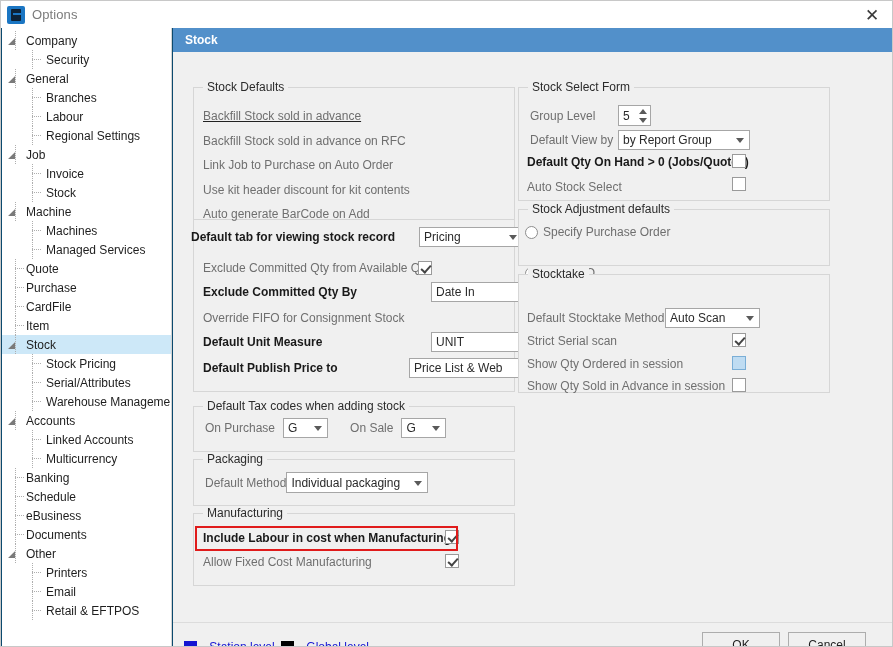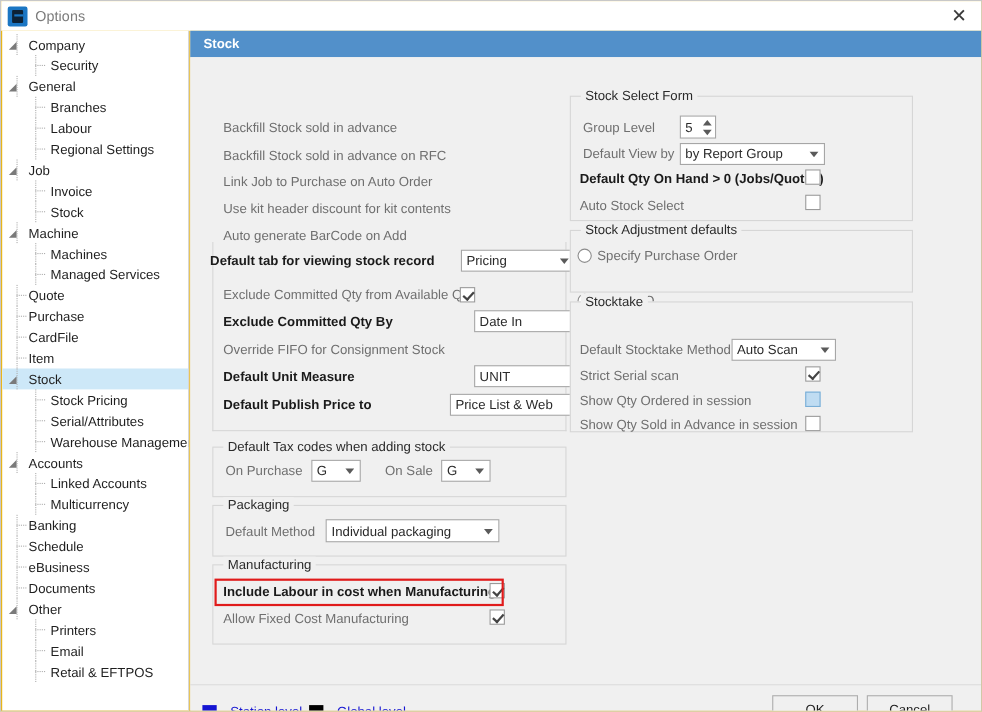--- a/index.html
+++ b/index.html
@@ -8,21 +8,21 @@
     width: 893px; height: 647px;
     overflow: hidden;
     background: #ffffff;
     font-family: "Liberation Sans", sans-serif;
     font-size: 12px;
     color: #222;
   }
   #app {
     position: relative;
     width: 893px; height: 647px;
-    background: #eab308;
+    background: #0c4a6e;
     border: 1px solid #c8c8c8;
     overflow: hidden;
   }
 
   
   #titlebar {
     position: absolute; left: 0; top: 0;
     width: 893px; height: 27px;
     background: #ffffff;
     display: flex; align-items: center;
@@ -442,25 +442,28 @@
         <span>Retail &amp; EFTPOS</span>
       </div>
     </div>
 
   <div id="main">
 
     <div id="page-header" style="background: rgb(82, 144, 202);">Stock</div>
 
     <div id="content">
 
+      <div class="group" style="left:20px; top:35px; width:322px; height:133px;">
+        <div class="legend">Stock Defaults</div>
+      </div>
 
       <div class="group" style="left:20px; top:168px; width:322px; height:172px; border-top:none;"></div>
 
       <div id="stock-defaults-rows">
-          <div class="row" style="left: 30px; top: 57px; width: 310px;">
+          <div class="row" style="left: 30px; top: 57px; width: 310px; text-decoration: underline;">
             <span class="lbl station">Backfill Stock sold in advance</span>
             <span style="position: absolute; left: 388px; display: flex; align-items: center;">
               <span class="cbx checked"></span>
             </span>
           </div>
           <div class="row" style="left: 30px; top: 82px; width: 310px;">
             <span class="lbl station">Backfill Stock sold in advance on RFC</span>
             <span style="position: absolute; left: 388px; display: flex; align-items: center;">
               <span class="cbx"></span>
             </span>
@@ -547,21 +550,21 @@
           <span>G</span>
           <span class="chev"></span>
         </div>
       </div>
 
       <div class="group" style="left:20px; top:407px; width:322px; height:47px;">
         <div class="legend">Packaging</div>
       </div>
       <div class="row" style="left:32px; top:420px;">
         <span class="lbl station">Default Method</span>
-        <div class="combo" style="width:158px; margin-left:10px; height:21px;">
+        <div class="combo" style="width:142px; height:21px;">
           <span>Individual packaging</span>
           <span class="chev"></span>
         </div>
       </div>
 
       <div class="group" style="left:20px; top:461px; width:322px; height:73px;">
         <div class="legend">Manufacturing</div>
       </div>
       <div id="manufacturing-rows">
           <div class="row" style="left: 30px; top: 479px;">

